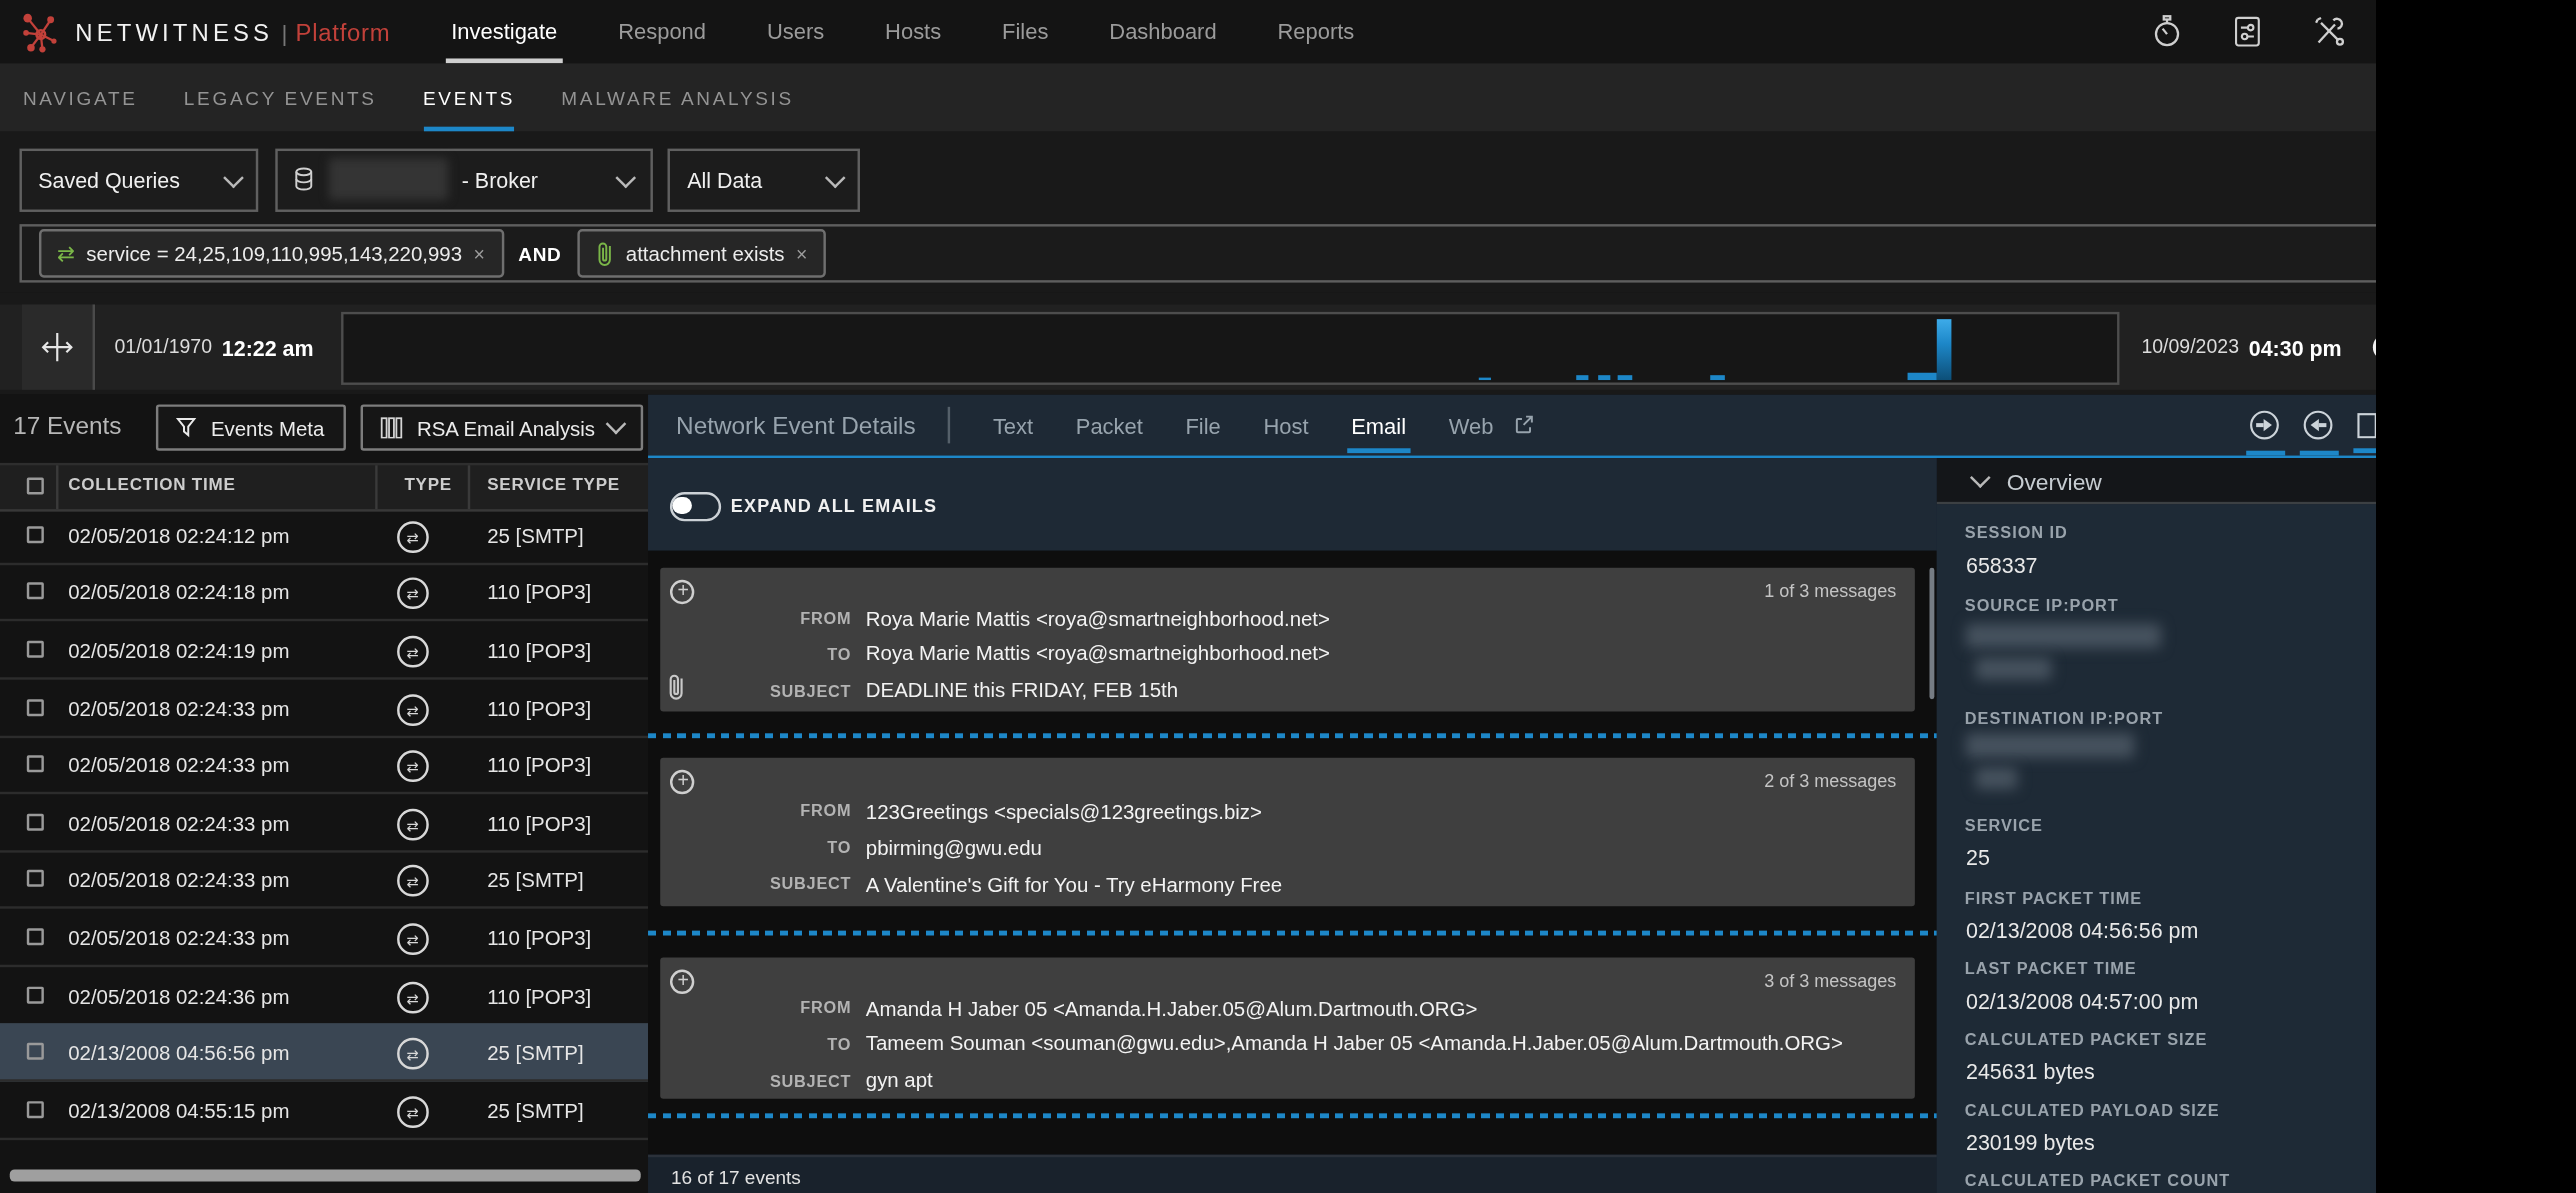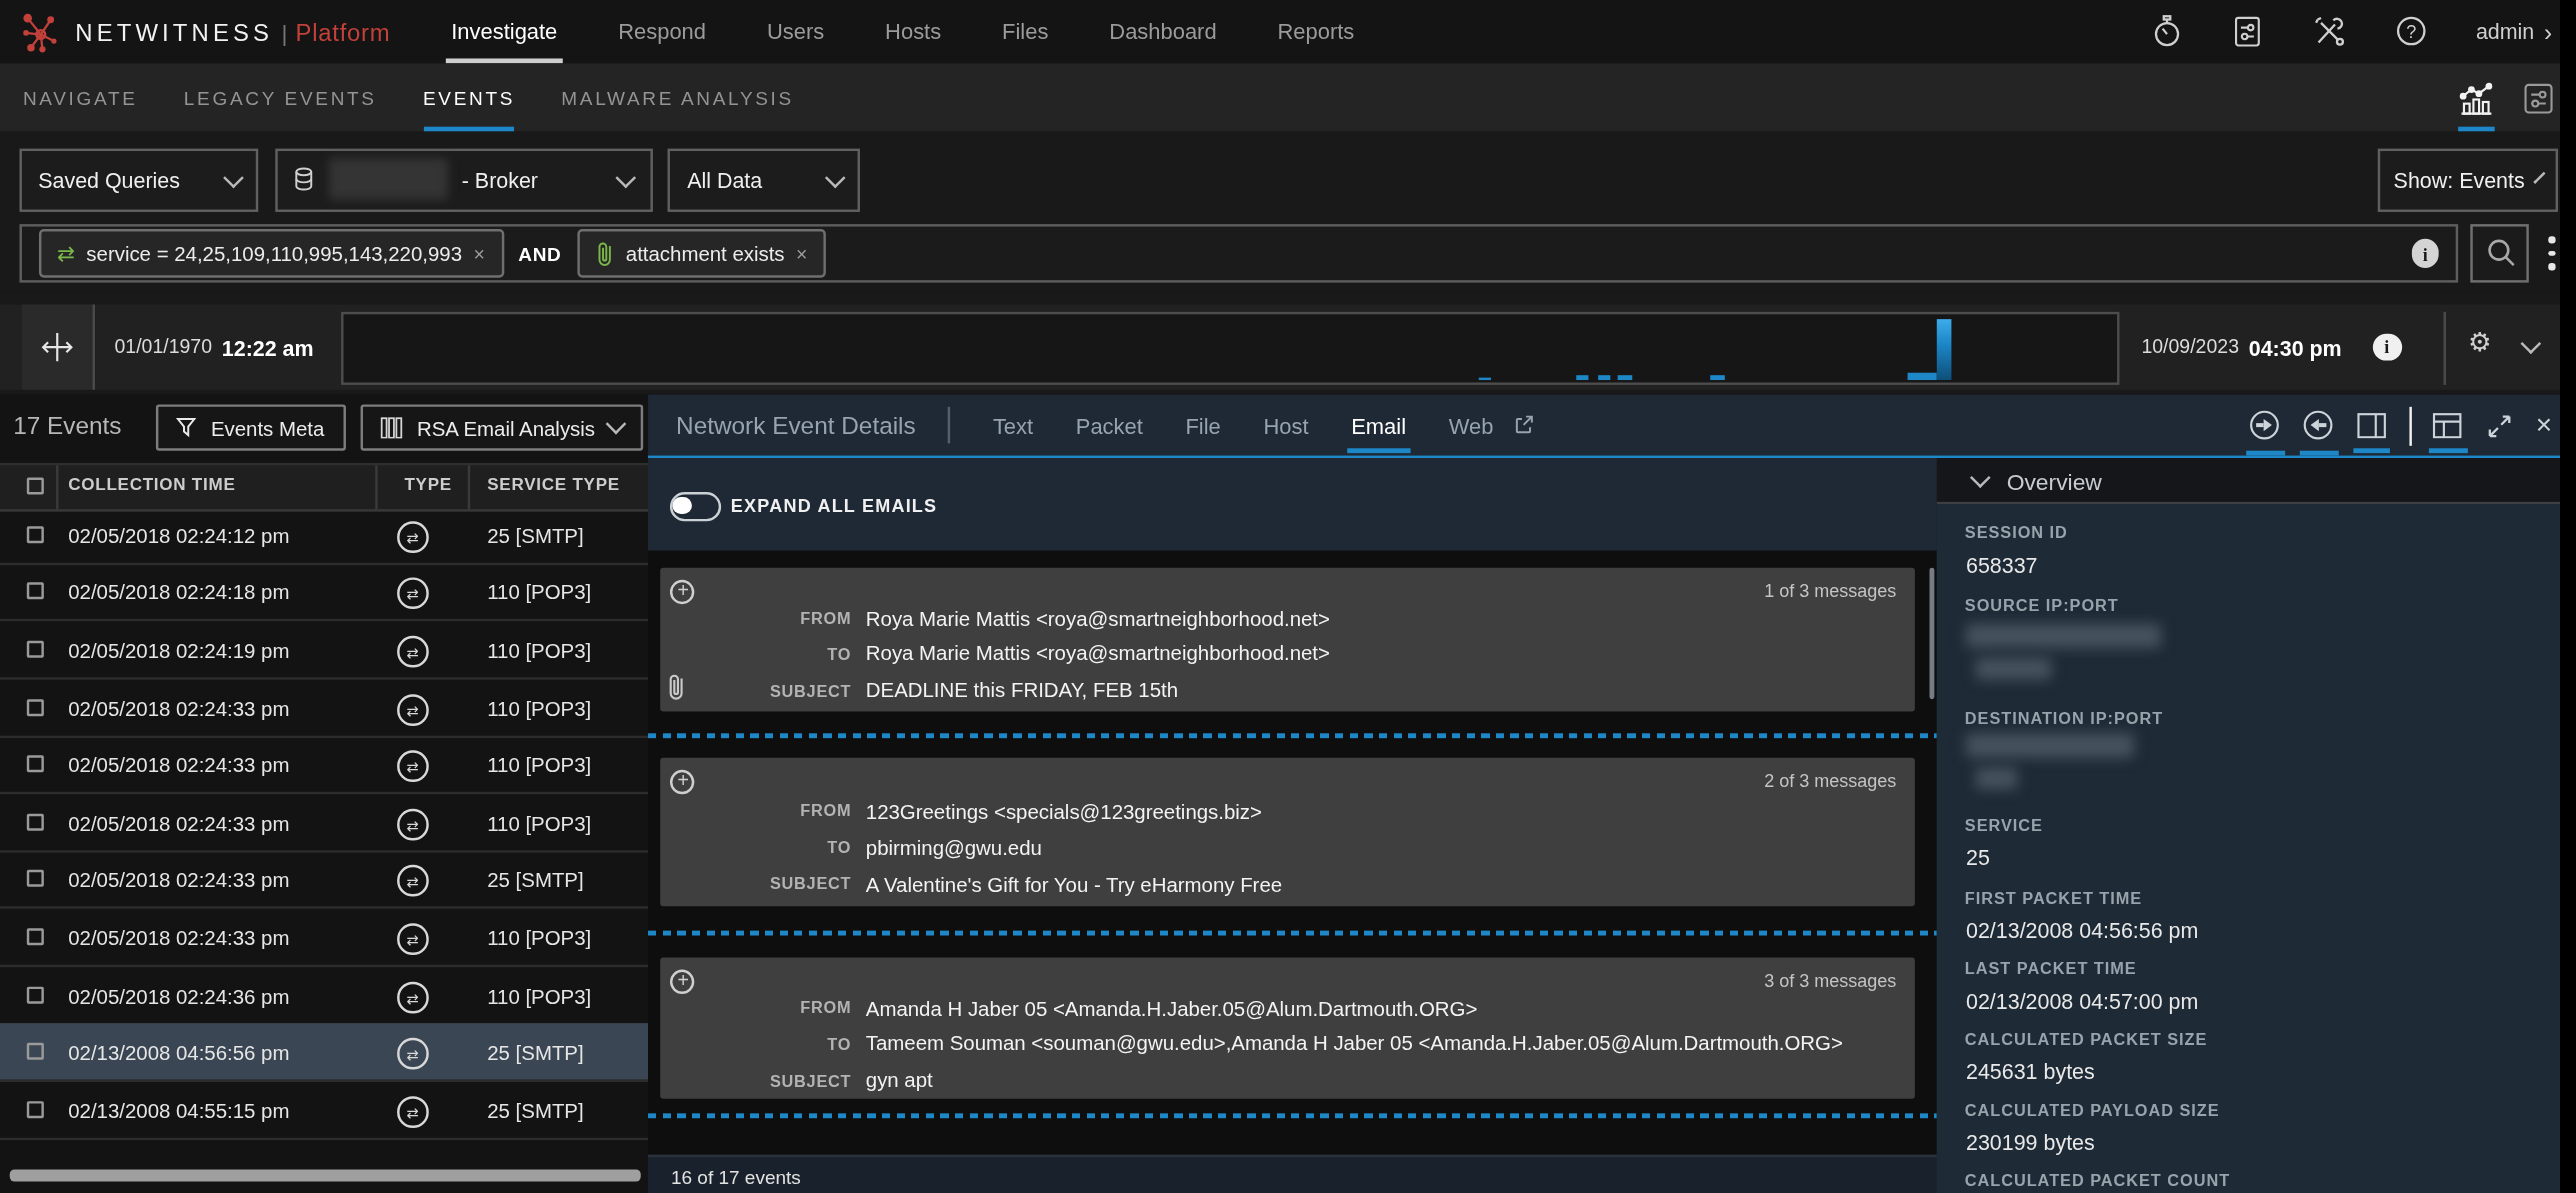--- a/index.html
+++ b/index.html
@@ -1,16 +1,16 @@
 <!DOCTYPE html>
 <html style="font-size:10.8px"><head>
 <meta charset="utf-8">
 <style>
   html,body{margin:0;padding:0;background:#000;}
-  #stage{position:relative;width:2560px;height:1194px;overflow:hidden;background:#14b8a6;}
+  #stage{position:relative;width:2376px;height:1194px;overflow:hidden;background:#14b8a6;}
   #app{position:absolute;left:0;top:0;width:1057px;height:490px;transform:scale(2.43622);
        transform-origin:0 0;font-family:"Liberation Sans",sans-serif;color:#ddd;background:#151515;}
   svg{display:block;}
   
   #topbar{position:absolute;left:0;top:0;width:1057px;height:26px;background:#141414;display:flex;align-items:center;}
   .brand-name{color:#f2f2f2;font-size:9.8px;letter-spacing:1.7px;margin-left:5.4px;}
   .brand-pipe{color:#777;margin:0 3.4px;font-size:9.4px;}
   .brand-product{color:#c2413a;font-size:9.8px;letter-spacing:0.3px;}
   #main-nav{display:flex;gap:21px;margin-left:23px;height:26px;align-items:center;}
   .nav-item{font-size:9px;color:#9b9b9b;height:26px;display:flex;align-items:center;padding:0 2px;box-sizing:border-box;cursor:pointer;}

